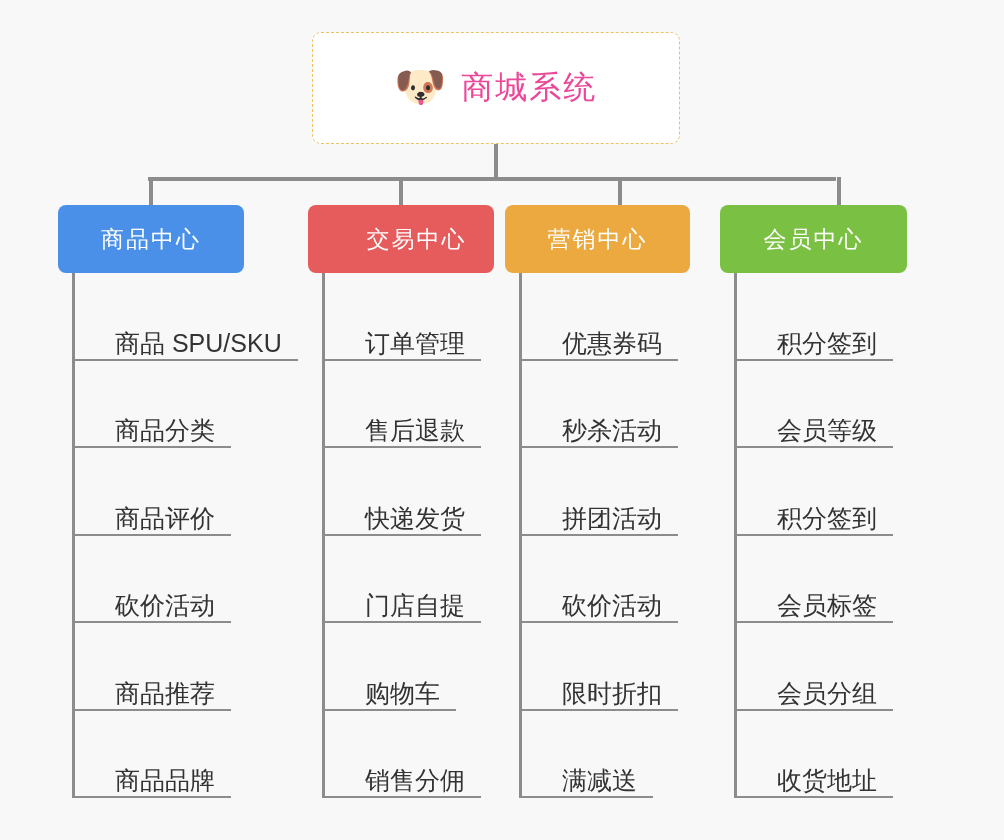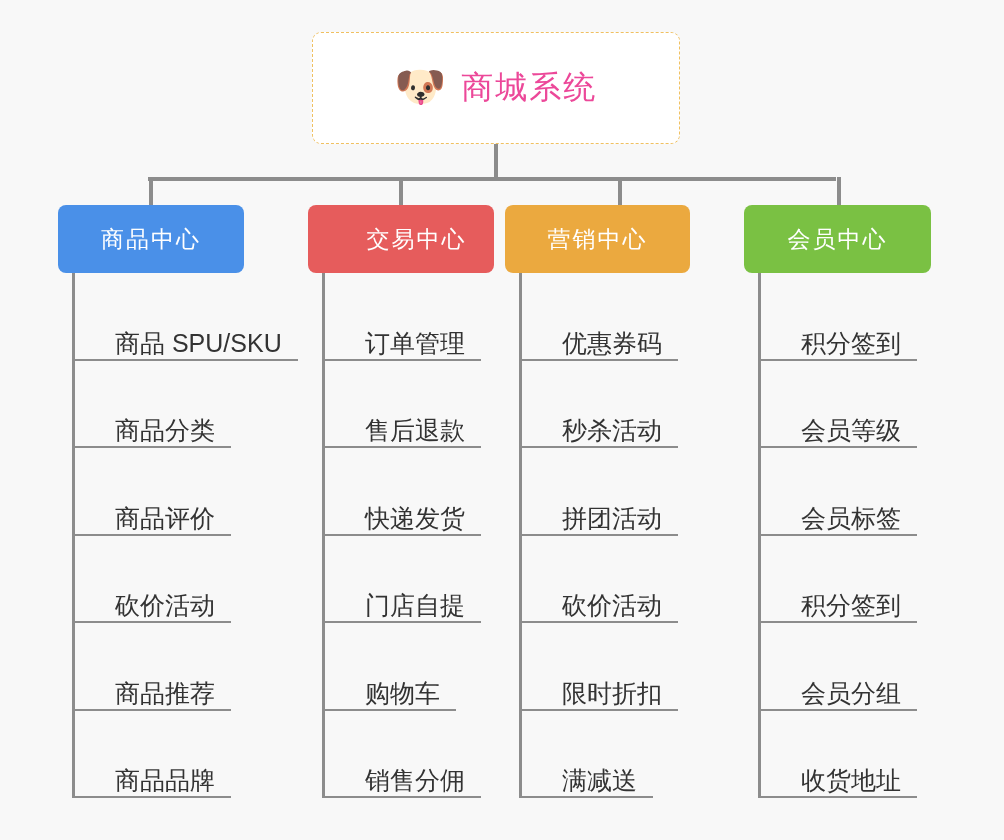--- a/index.html
+++ b/index.html
@@ -214,39 +214,39 @@
           <div class="leaf-item">
             <span class="leaf-label">限时折扣</span>
             <div class="leaf-underline" style="width: 156px;"></div>
           </div>
           <div class="leaf-item">
             <span class="leaf-label">满减送</span>
             <div class="leaf-underline" style="width: 131px;"></div>
           </div>
         </div>
       </div>
-      <div class="column" style="left: 744px; width: 187px;">
+      <div class="column" style="left: 720px; width: 187px;">
         <div class="cat-header" style="background: rgb(122, 193, 67);">
           <span>会员中心</span>
         </div>
         <div class="leaf-list">
           <div class="leaf-item">
             <span class="leaf-label">积分签到</span>
             <div class="leaf-underline" style="width: 156px;"></div>
           </div>
           <div class="leaf-item">
             <span class="leaf-label">会员等级</span>
             <div class="leaf-underline" style="width: 156px;"></div>
           </div>
           <div class="leaf-item">
+            <span class="leaf-label">积分签到</span>
+            <div class="leaf-underline" style="width: 156px;"></div>
+          </div>
+          <div class="leaf-item">
             <span class="leaf-label">会员标签</span>
-            <div class="leaf-underline" style="width: 156px;"></div>
-          </div>
-          <div class="leaf-item">
-            <span class="leaf-label">积分签到</span>
             <div class="leaf-underline" style="width: 156px;"></div>
           </div>
           <div class="leaf-item">
             <span class="leaf-label">会员分组</span>
             <div class="leaf-underline" style="width: 156px;"></div>
           </div>
           <div class="leaf-item">
             <span class="leaf-label">收货地址</span>
             <div class="leaf-underline" style="width: 156px;"></div>
           </div>

